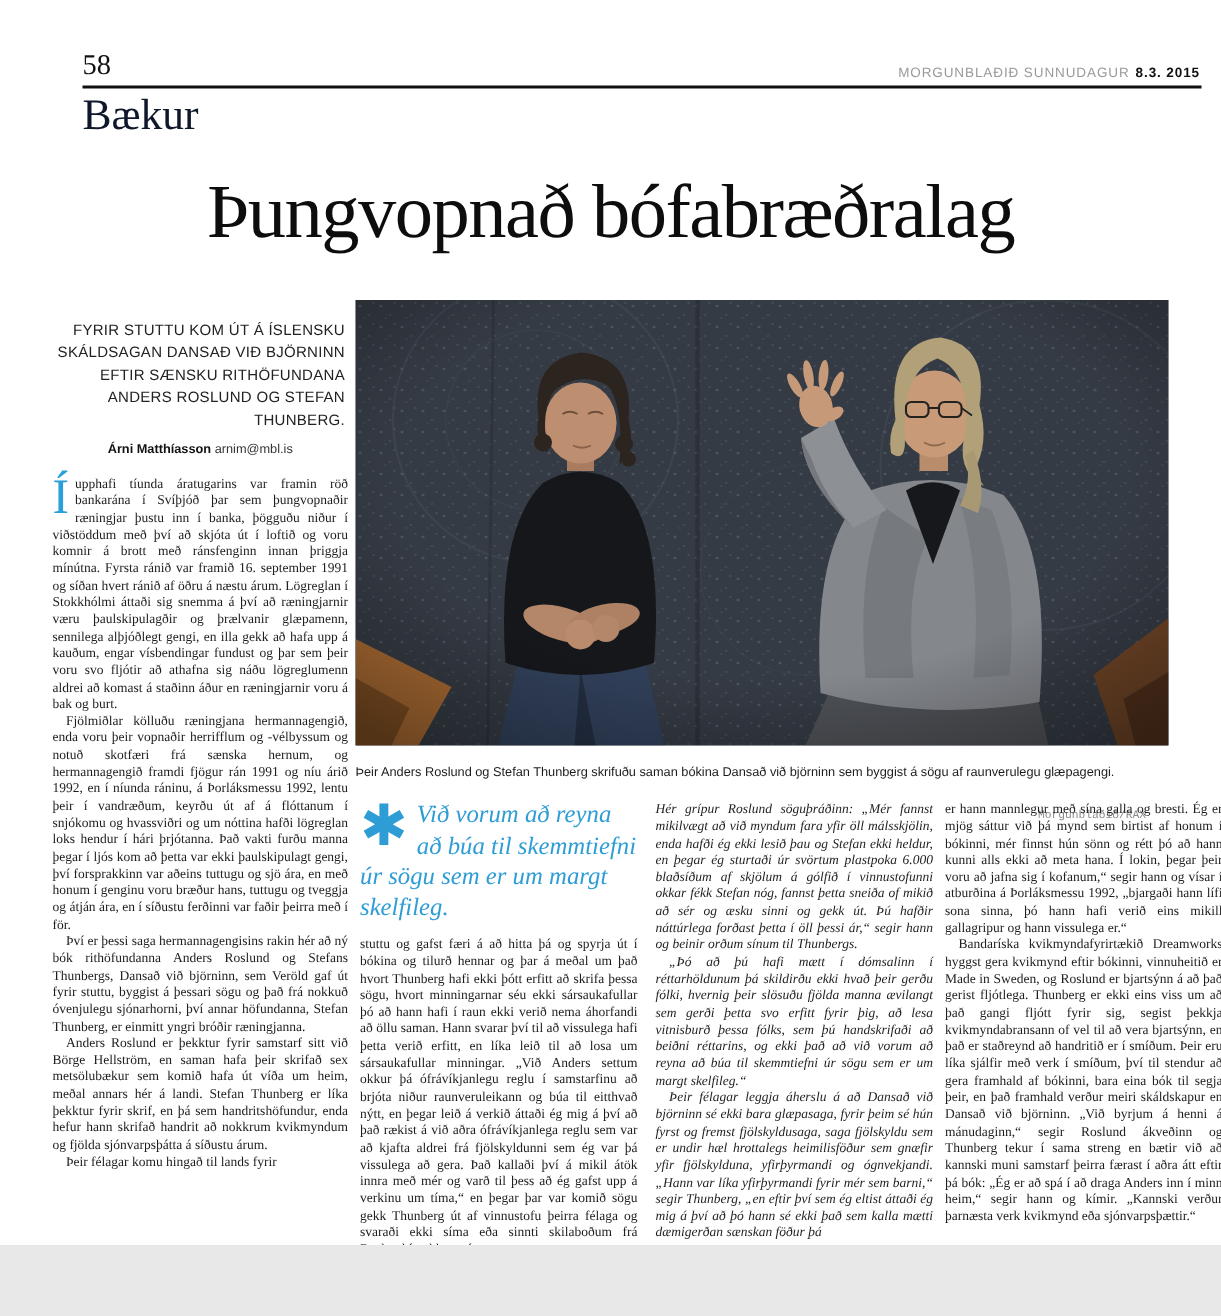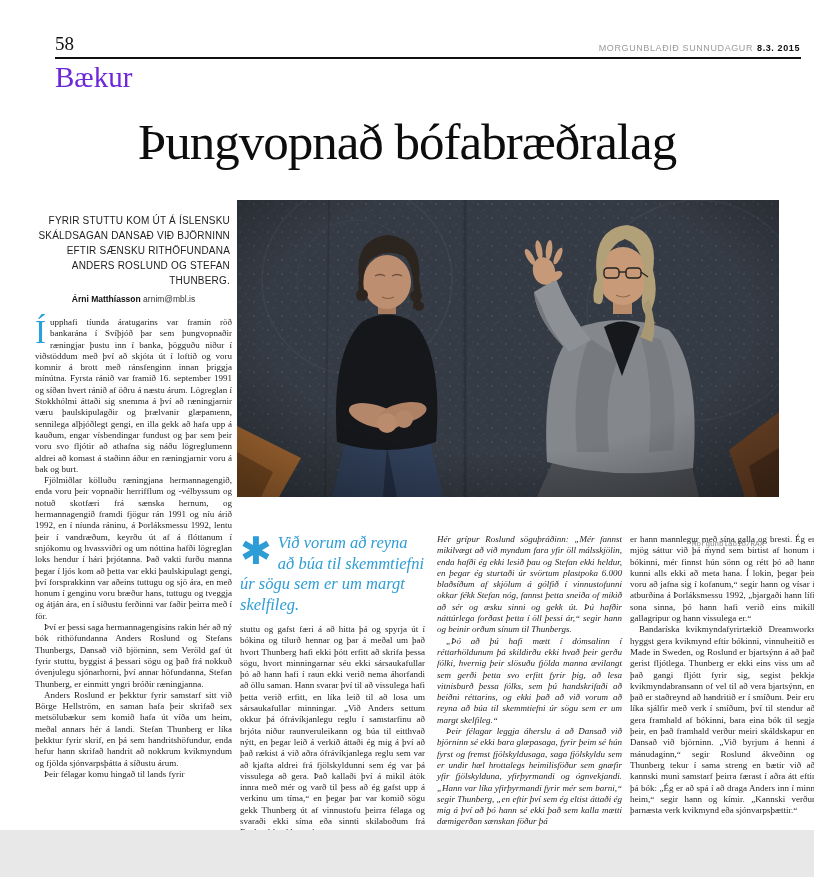--- a/index.html
+++ b/index.html
@@ -6,21 +6,21 @@
   html,body { background:#e8e8e8; }
   .page {
     position:relative; width:814px; height:830px; margin:0 auto;
     background:#ffffff; overflow:hidden; color:#1c1c1c;
     font-family:"Liberation Serif", serif;
   }
   .pagenum { position:absolute; left:55px; top:33px; font-size:19px; font-family:"Liberation Serif",serif; color:#111; }
   .masthead { position:absolute; right:14px; top:43px; font-family:"Liberation Sans",sans-serif; font-size:9px; letter-spacing:.6px; color:#9a9a9a; }
   .masthead b { color:#111; font-weight:bold; margin-left:4px;text-align:center; }
   .toprule { position:absolute; left:55px; right:13px; top:57px; height:2px; background:#101010; }
-  .section-title { position:absolute; left:55px; top:61px; font-size:29px; font-family:"Liberation Serif",serif; color:#6d28d9; }
+  .section-title { position:absolute; left:55px; top:61px; font-size:29px; font-family:"Liberation Serif",serif; color:#0f172a; }
   .kicker { position:absolute; left:0; right:0; top:97px; text-align:center;
     font-family:"Liberation Sans",sans-serif; font-weight:bold; font-size:11px; letter-spacing:.6px; color:#2196d3; }
   .headline { position:absolute; left:0; right:0; top:113px; text-align:center;
     font-family:"Liberation Serif",serif; font-weight:400; font-size:51px; letter-spacing:-1px; color:#0d0d0d; }
 
   
   .leadcol { position:absolute; left:35px; top:213px; width:197px; }
   .lead { text-align:right; font-family:"Liberation Sans",sans-serif; font-size:10px; line-height:15px; letter-spacing:.2px; color:#222; padding:0 2px; }
   .byline { text-align:center; font-family:"Liberation Sans",sans-serif; font-size:8.5px; margin-top:6px; color:#333; }
   .byline b { color:#111; }
@@ -145,20 +145,21 @@
         <line x1="382" y1="72" x2="389" y2="72" stroke="#23221f" stroke-width="1.4"></line>
         <line x1="404" y1="72" x2="411" y2="77" stroke="#23221f" stroke-width="1.2"></line>
         <path d="M379,95 Q386,99 393,95" stroke="#8f6b4e" stroke-width="1.2" fill="none"></path>
       </g>
 
       <rect width="542" height="297" fill="url(#vin)"></rect>
     </svg>
   </figure>
 
   <div class="credit">Morgunblaðið/RAX</div>
+  <div class="caption">Þeir Anders Roslund og Stefan Thunberg skrifuðu saman bókina Dansað við björninn sem byggist á sögu af raunverulegu glæpagengi.</div>
 
   <div class="col col2">
     <div class="pullquote">
       <span class="asterisk">✱</span><span>Við vorum að reyna að búa til skemmtiefni úr sögu sem er um margt skelfileg.</span>
     </div>
     <p class="body">stuttu og gafst færi á að hitta þá og spyrja út í bókina og tilurð hennar og þar á meðal um það hvort Thunberg hafi ekki þótt erfitt að skrifa þessa sögu, hvort minningarnar séu ekki sársaukafullar þó að hann hafi í raun ekki verið nema áhorfandi að öllu saman. Hann svarar því til að vissulega hafi þetta verið erfitt, en líka leið til að losa um sársaukafullar minningar. „Við Anders settum okkur þá ófrávíkjanlegu reglu í samstarfinu að brjóta niður raunveruleikann og búa til eitthvað nýtt, en þegar leið á verkið áttaði ég mig á því að það rækist á við aðra ófrávíkjanlega reglu sem var að kjafta aldrei frá fjölskyldunni sem ég var þá vissulega að gera. Það kallaði því á mikil átök innra með mér og varð til þess að ég gafst upp á verkinu um tíma,“ en þegar þar var komið sögu gekk Thunberg út af vinnustofu þeirra félaga og svaraði ekki síma eða sinnti skilaboðum frá Roslund í nokkurn tíma.</p>
   </div>
 
   <div class="col col3">
     <p class="body">Hér grípur Roslund söguþráðinn: „Mér fannst mikilvægt að við myndum fara yfir öll málsskjölin, enda hafði ég ekki lesið þau og Stefan ekki heldur, en þegar ég sturtaði úr svörtum plastpoka 6.000 blaðsíðum af skjölum á gólfið í vinnustofunni okkar fékk Stefan nóg, fannst þetta sneiða of mikið að sér og æsku sinni og gekk út. Þú hafðir náttúrlega forðast þetta í öll þessi ár,“ segir hann og beinir orðum sínum til Thunbergs.</p>

